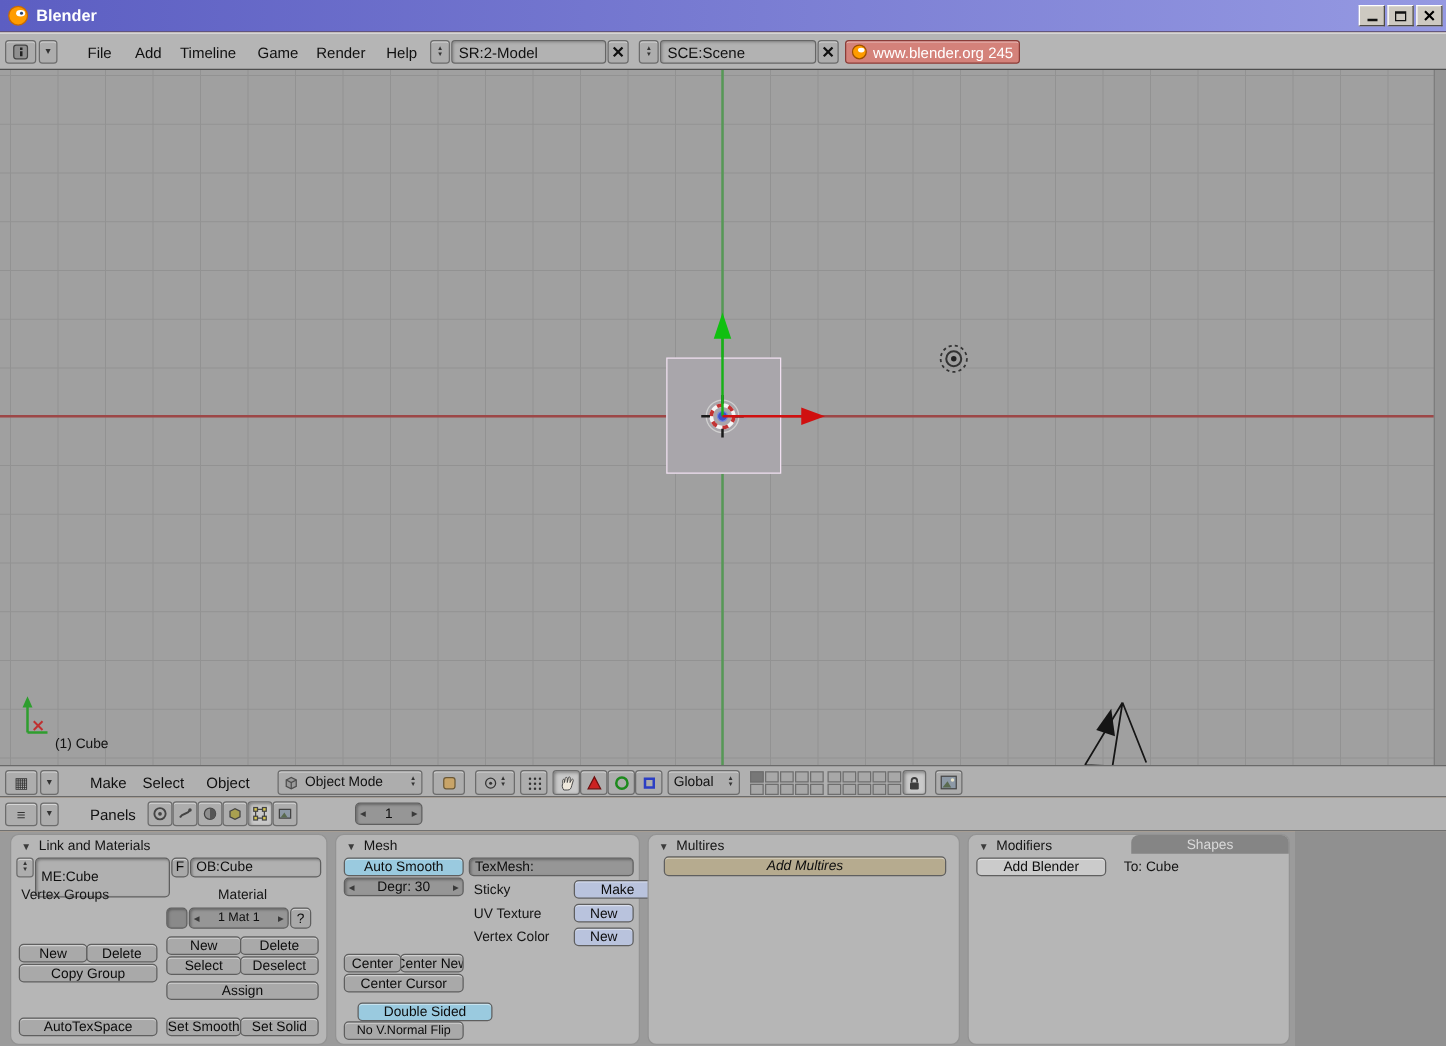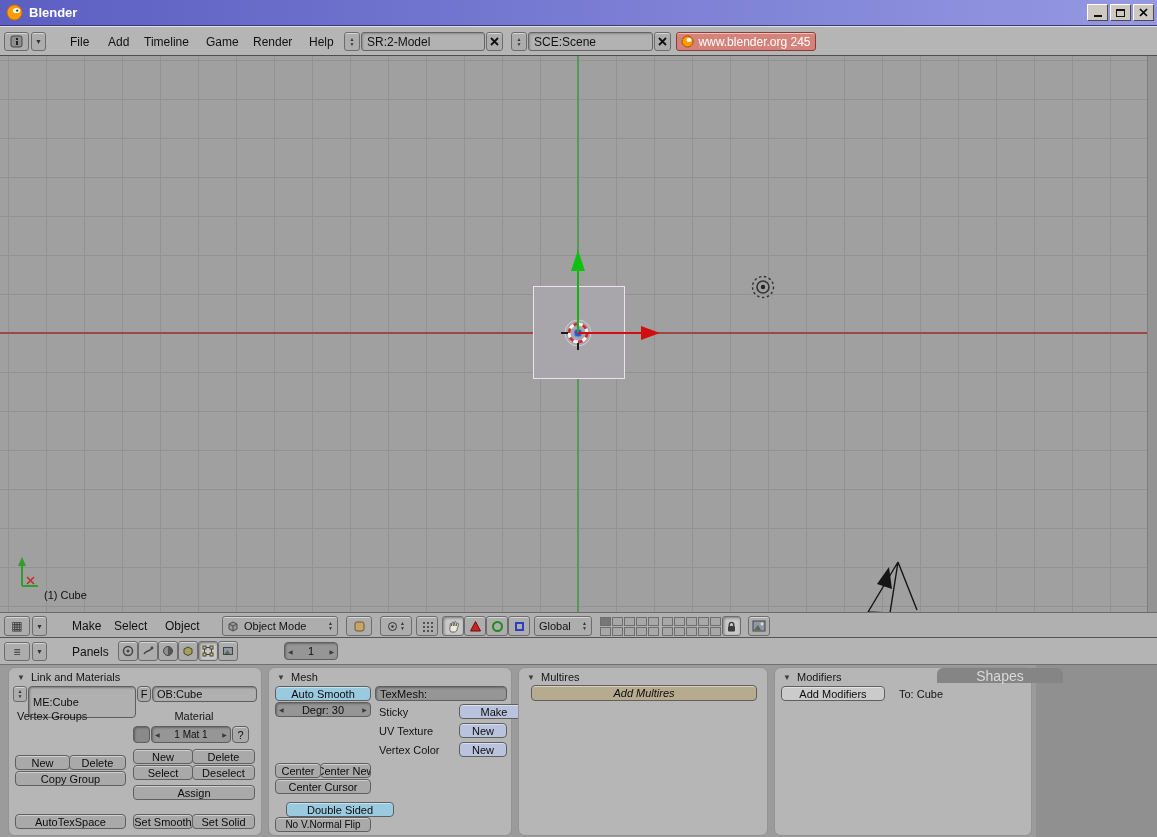--- a/index.html
+++ b/index.html
@@ -58,21 +58,21 @@
   .lc { background:#a8a8a8; border:1px solid #6e6e6e; }
   .lc.onl { background:#777; }
 
   
   .barea { position:absolute; left:0; top:665px; width:100%; height:172px; background:#9b9b9b; }
   .bdark { position:absolute; left:1036px; top:0; width:121px; height:172px; background:#909090; }
   .panel { position:absolute; background:#b6b6b6; border:1px solid #939393; border-radius:7px; }
   .ptitle { position:absolute; font-size:11px; color:#141414; white-space:nowrap; }
   .ptri { position:absolute; font-size:8px; color:#3c3c3c; }
   .tab { position:absolute; height:15px; background:#858585; border-radius:6px 6px 0 0;
-    font-size:14px; color:#d9d9d9; display:flex; align-items:center; justify-content:center;margin-left:32px; }
+    font-size:11px; color:#d9d9d9; display:flex; align-items:center; justify-content:center; }
 
   .b { position:absolute; background:#a9a9a9; border:1px solid #5f5f5f; border-radius:4px;
     font-size:11px; color:#0c0c0c; display:flex; align-items:center; justify-content:center;
     box-shadow:inset 0 1px 0 rgba(255,255,255,.45); white-space:nowrap; overflow:hidden; }
   .b.on  { background:#9acadf; }
   .b.act { background:#b9c3dd; }
   .b.tan { background:#b6ab8f;font-style:italic; }
   .b.lite{ background:#cbcbcb; }
   .fld { position:absolute; background:#969696; border:1px solid #5f5f5f; border-radius:4px;
     font-size:11px; color:#0e0e0e; display:flex; align-items:center; padding:0 4px;
@@ -466,18 +466,18 @@
     <div class="panel" style="left:518px;top:2px;width:250px;height:169px">
       <span class="ptri" style="left:8px;top:5px">▼</span>
       <span class="ptitle" style="left:22px;top:3px">Multires</span>
       <div class="b tan" style="left:12px;top:17px;width:226px;height:16px">Add Multires</div>
     </div>
 
     <div class="panel" style="left:774px;top:2px;width:258px;height:169px">
       <span class="ptri" style="left:8px;top:5px">▼</span>
       <span class="ptitle" style="left:22px;top:3px">Modifiers</span>
       <div class="tab" style="left:130px;top:0;width:126px">Shapes</div>
-      <div class="b lite" style="left:6px;top:18px;width:104px;height:15px">Add Modifiers</div>
+      <div class="b lite" style="left:6px;top:18px;width:104px;height:15px">Add Blender</div>
       <span class="lbl" style="left:124px;top:20px">To: Cube</span>
     </div>
   </div>
 
 </div>
 
 </body></html>

